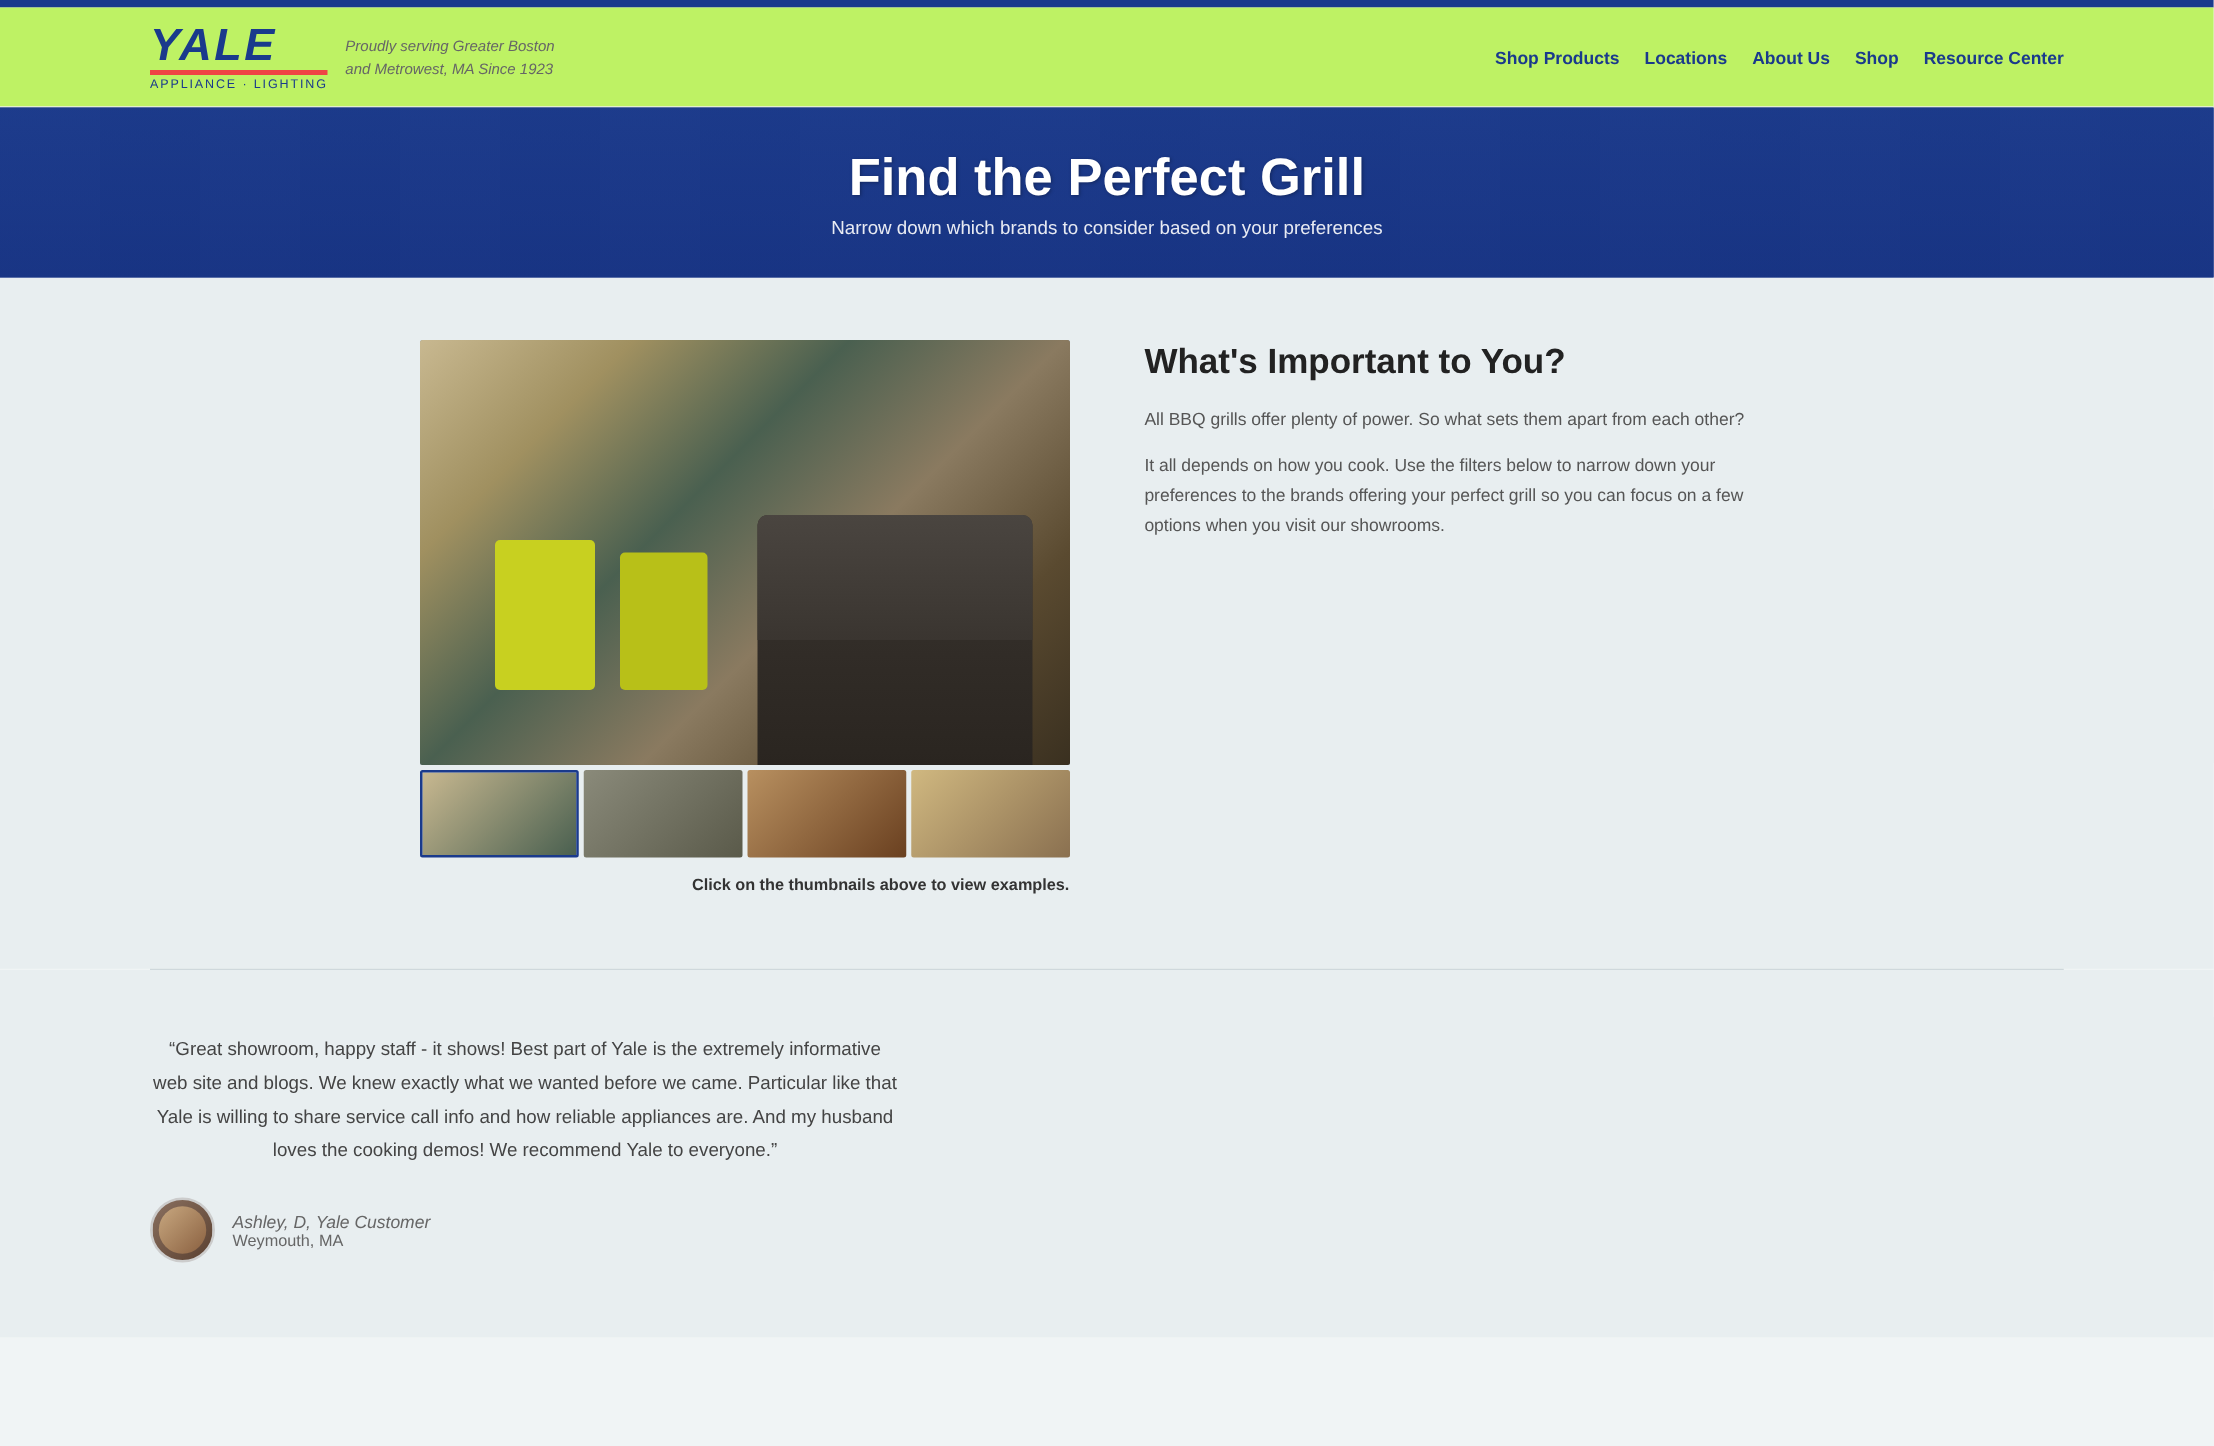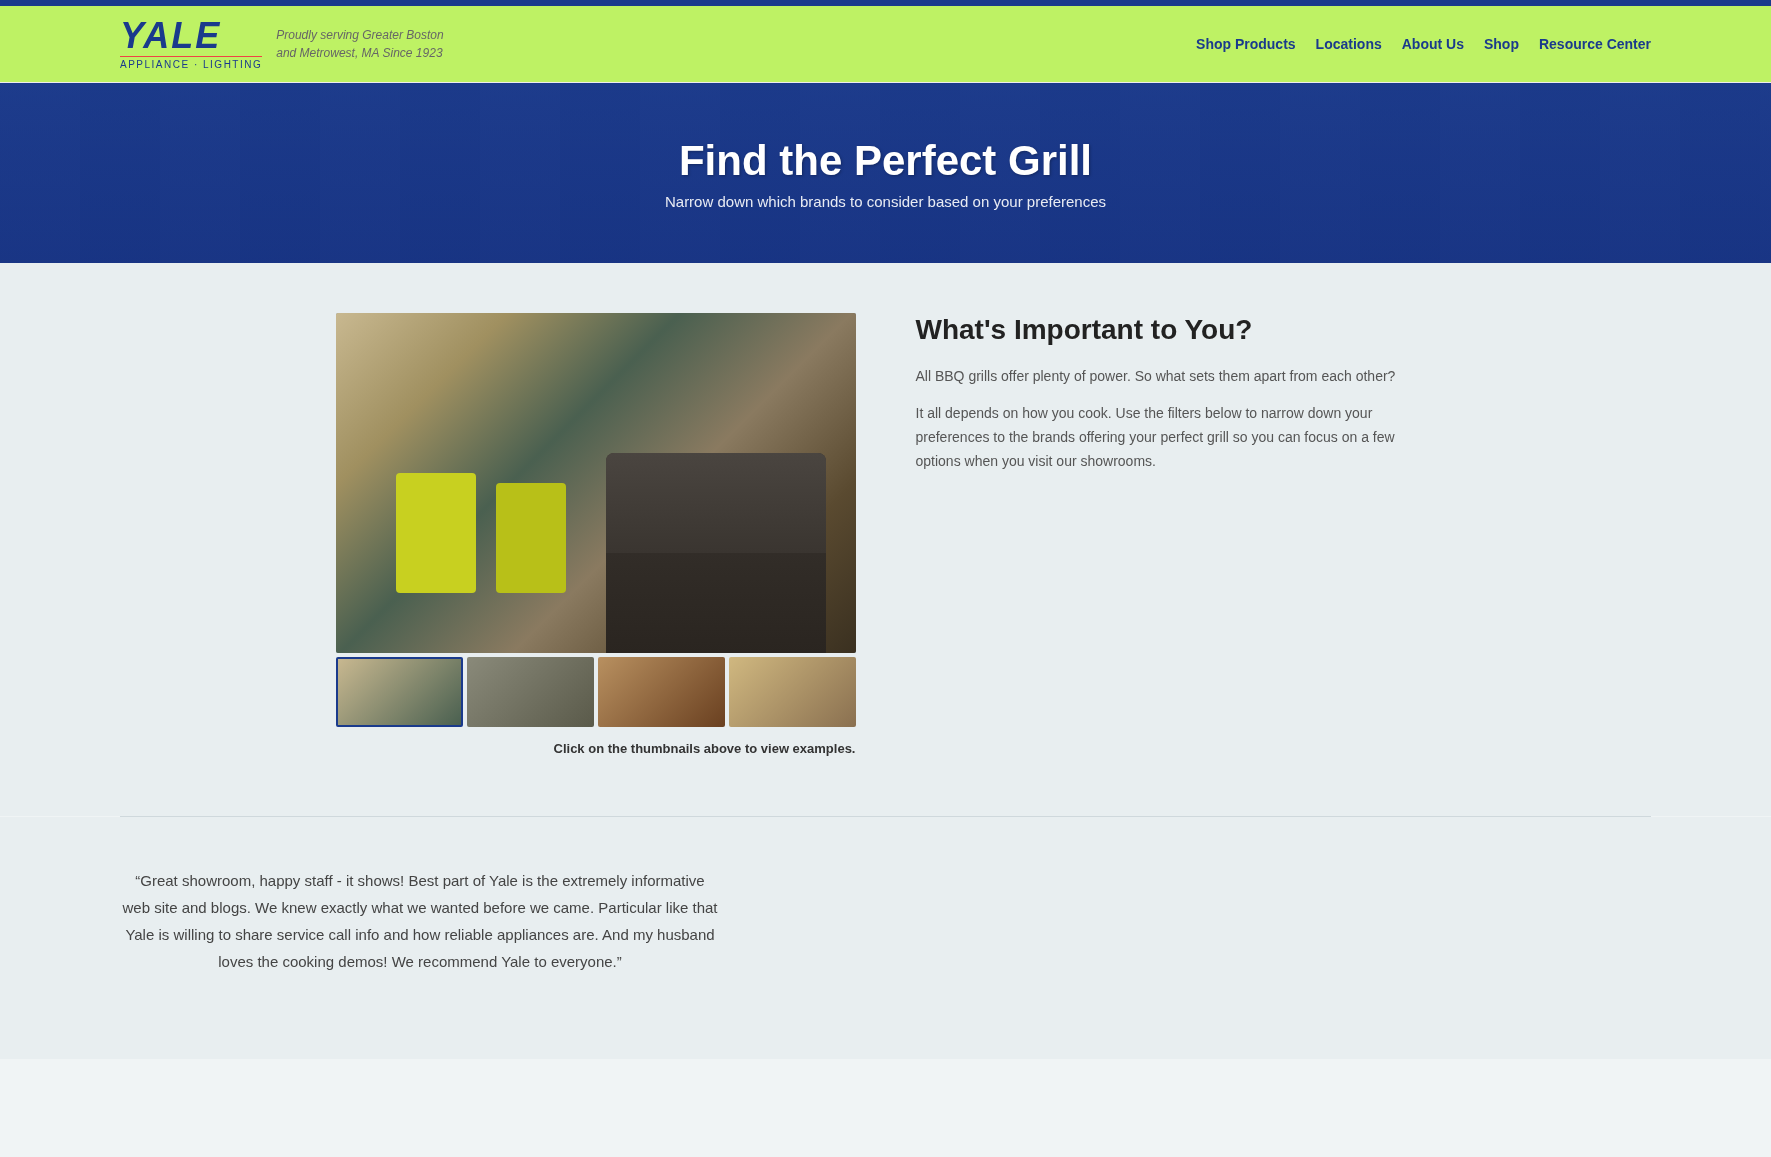--- a/index.html
+++ b/index.html
@@ -35,21 +35,21 @@
       color: #1a3a8c;
       letter-spacing: 2px;
       line-height: 1;
       font-style: italic;
     }
     .logo-sub {
       font-size: 10px;
       color: #1a3a8c;
       letter-spacing: 1.5px;
       text-transform: uppercase;
-      border-top: 1px solid #ef4444;
+      border-top: 4px solid #ef4444;
       padding-top: 2px;
       margin-top: 2px;
     }
     .logo-tagline {
       font-size: 12px;
       color: #666;
       font-style: italic;
       line-height: 1.5;
     }
     .nav {
@@ -60,21 +60,21 @@
     .nav a {
       text-decoration: none;
       color: #1a3a8c;
       font-size: 14px;
       font-weight: 600;
     }
 
     
     .hero {
       position: relative;
-      height: 180px;
+      height: 136px;
       background: #1a3a8c;
       display: flex;
       flex-direction: column;
       align-items: center;
       justify-content: center;
       overflow: hidden;
     }
     .hero-bg {
       position: absolute;
       inset: 0;
@@ -351,13 +351,25 @@
       <p class="section-text">It all depends on how you cook. Use the filters below to narrow down your preferences to the brands offering your perfect grill so you can focus on a few options when you visit our showrooms.</p>
     </div>
 
   </div>
 </section>
 
 <div class="divider"></div>
 
 <section class="testimonial-section">
   <p class="testimonial-quote">“Great showroom, happy staff - it shows! Best part of Yale is the extremely informative web site and blogs. We knew exactly what we wanted before we came. Particular like that Yale is willing to share service call info and how reliable appliances are. And my husband loves the cooking demos! We recommend Yale to everyone.”</p>
+  <div class="testimonial-author">
+    <div class="avatar">
+      <div class="avatar-inner"></div>
+    </div>
+    <div class="author-info">
+      <div class="author-name">
+        <span>Ashley, D,</span>
+        <span>Yale Customer</span>
+      </div>
+      <div class="author-location">Weymouth, MA</div>
+    </div>
+  </div>
 </section>
 
 </body></html>

